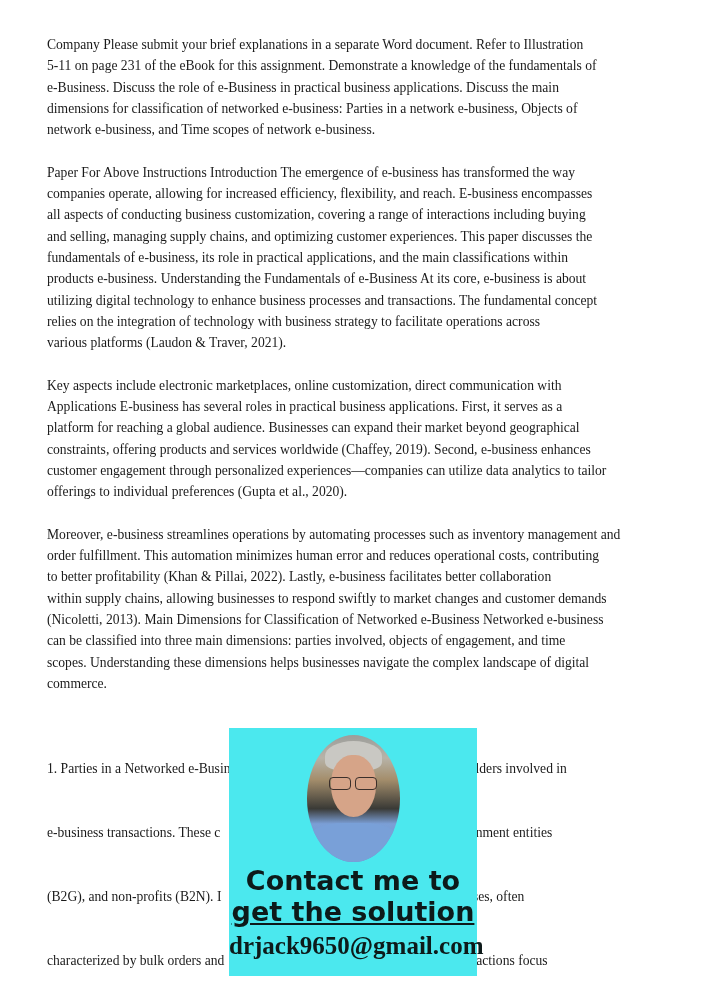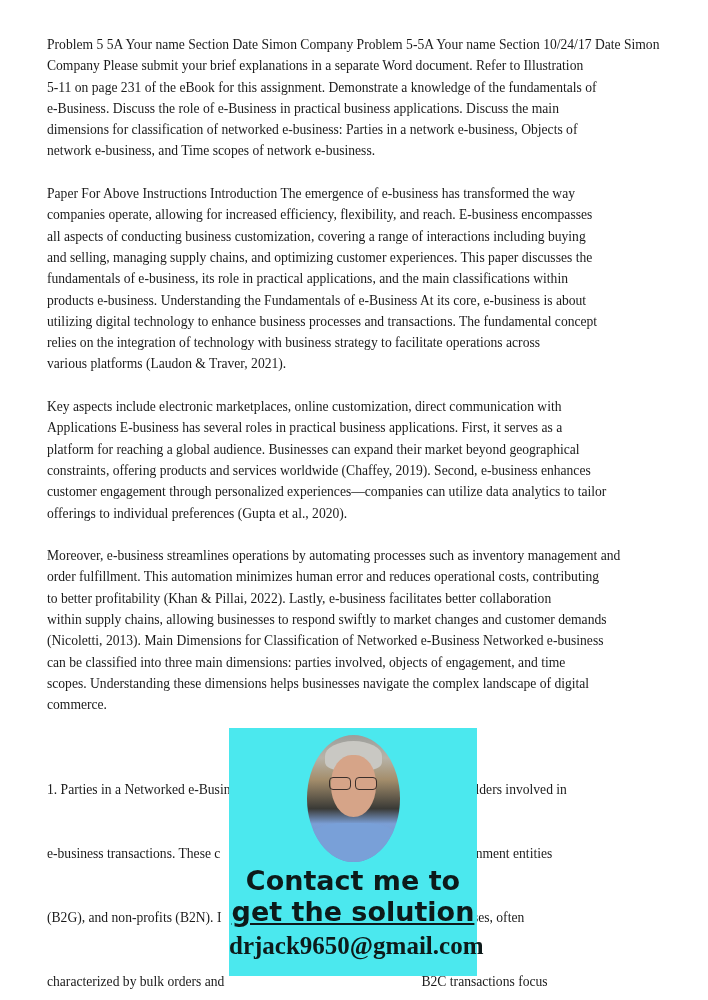--- a/index.html
+++ b/index.html
@@ -37,21 +37,20 @@
     position: absolute; left: 0; top: 204px; width: 248px; text-align: center;
     font-family: "Liberation Serif", "DejaVu Serif", serif; font-weight: bold;
     font-size: 25px; color: #0d1a1a;
   }
 </style>
 </head>
 <body>
 
 <div class="doc">
   <p class="para">
-    <span class="line">Problem 5 5A Your name Section Date Simon Company Problem 5-5A Your name Section 10/24/17 Date Simon</span>
     <span class="line">Company Please submit your brief explanations in a separate Word document. Refer to Illustration</span>
     <span class="line">5-11 on page 231 of the eBook for this assignment. Demonstrate a knowledge of the fundamentals of</span>
     <span class="line">e-Business. Discuss the role of e-Business in practical business applications. Discuss the main</span>
     <span class="line">dimensions for classification of networked e-business: Parties in a network e-business, Objects of</span>
     <span class="line">network e-business, and Time scopes of network e-business.</span>
   </p>
   <p class="para">
     <span class="line">Paper For Above Instructions Introduction The emergence of e-business has transformed the way</span>
     <span class="line">companies operate, allowing for increased efficiency, flexibility, and reach. E-business encompasses</span>
     <span class="line">all aspects of conducting business customization, covering a range of interactions including buying</span>

